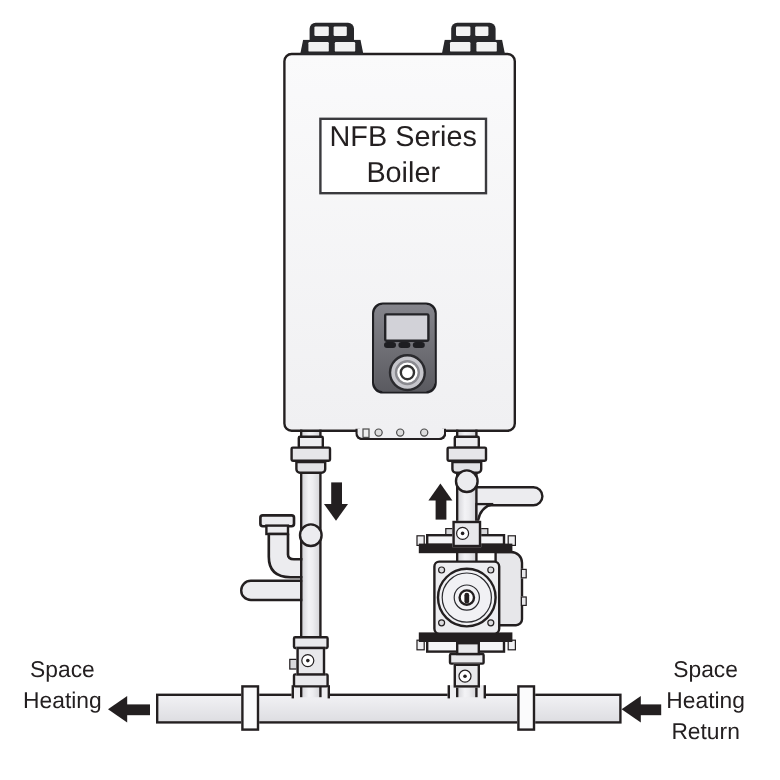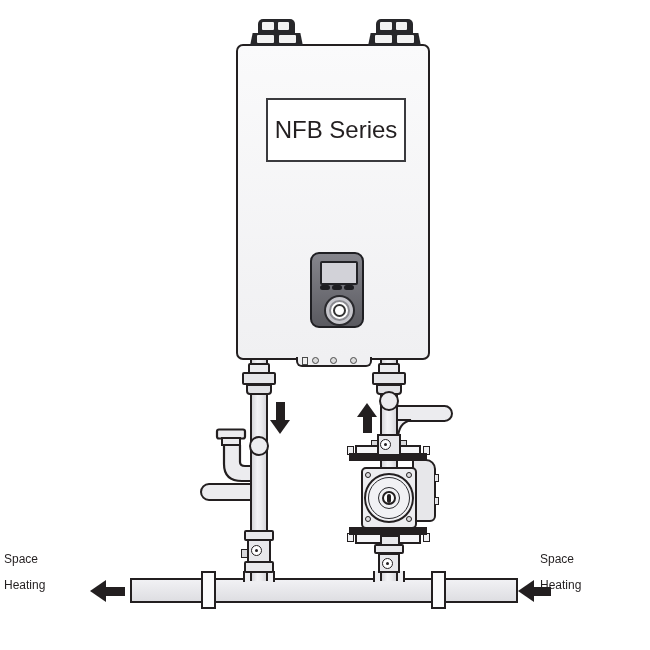--- a/index.html
+++ b/index.html
@@ -120,21 +120,21 @@
   .ring-outer{left:364px;top:473px;width:50px;height:50px;background:#f1f1f4;border:2px solid var(--line,#231f20);}
   .ring-2{left:368px;top:477px;width:42px;height:42px;border:1.8px solid #2a2a2e;}
   .ring-3{left:378px;top:487px;width:22px;height:22px;border:1.8px solid #2a2a2e;}
   .hub{left:382px;top:491px;width:14px;height:14px;background:#fff;border:2px solid var(--line,#231f20);
        display:flex;align-items:center;justify-content:center;z-index:9;}
   .hub-slot{width:4px;height:9px;background:var(--line,#231f20);border-radius:2px;}
   .bolt{width:6px;height:6px;border-radius:50%;background:#dcdcdf;border:1.5px solid var(--line,#231f20);z-index:9;}
   .bolt1{left:365px;top:472px;} .bolt2{left:406px;top:472px;} .bolt3{left:365px;top:516px;} .bolt4{left:406px;top:516px;}
 
   
-  .flow-label{top:546px;width:96px;font-size:12px;line-height:26px;
+  .flow-label{top:546px;width:96px;text-align:center;font-size:19px;line-height:26px;
               color:var(--label-text,#231f20);z-index:10;}
   .lbl-supply{left:4px;} .lbl-return{left:540px;}
 </style>
 </head>
 <body>
 
 <div class="stage">
 
   <div class="abs vent-cap vc-l">
     <span class="vent-slot cs1"></span>
@@ -174,20 +174,21 @@
   <div class="abs boiler"></div>
   <div class="abs recess">
     <span class="stub-bar"></span>
     <span class="stub-dot sd1"></span>
     <span class="stub-dot sd2"></span>
     <span class="stub-dot sd3"></span>
   </div>
 
   <div class="abs plate">
     <span>NFB Series</span>
+    <span>Boiler</span>
   </div>
 
   <div class="abs panel">
     <div class="screen"></div>
     <div class="btnrow">
       <span class="pbtn"></span>
       <span class="pbtn"></span>
       <span class="pbtn"></span>
     </div>
     <div class="dial">
@@ -268,15 +269,16 @@
   <div class="abs end-head eh-r"></div>
   <div class="abs end-shaft es-r"></div>
 
   <div class="abs flow-label lbl-supply">
     <div>Space</div>
     <div>Heating</div>
   </div>
   <div class="abs flow-label lbl-return">
     <div>Space</div>
     <div>Heating</div>
+    <div>Return</div>
   </div>
 
 </div>
 
 </body></html>

